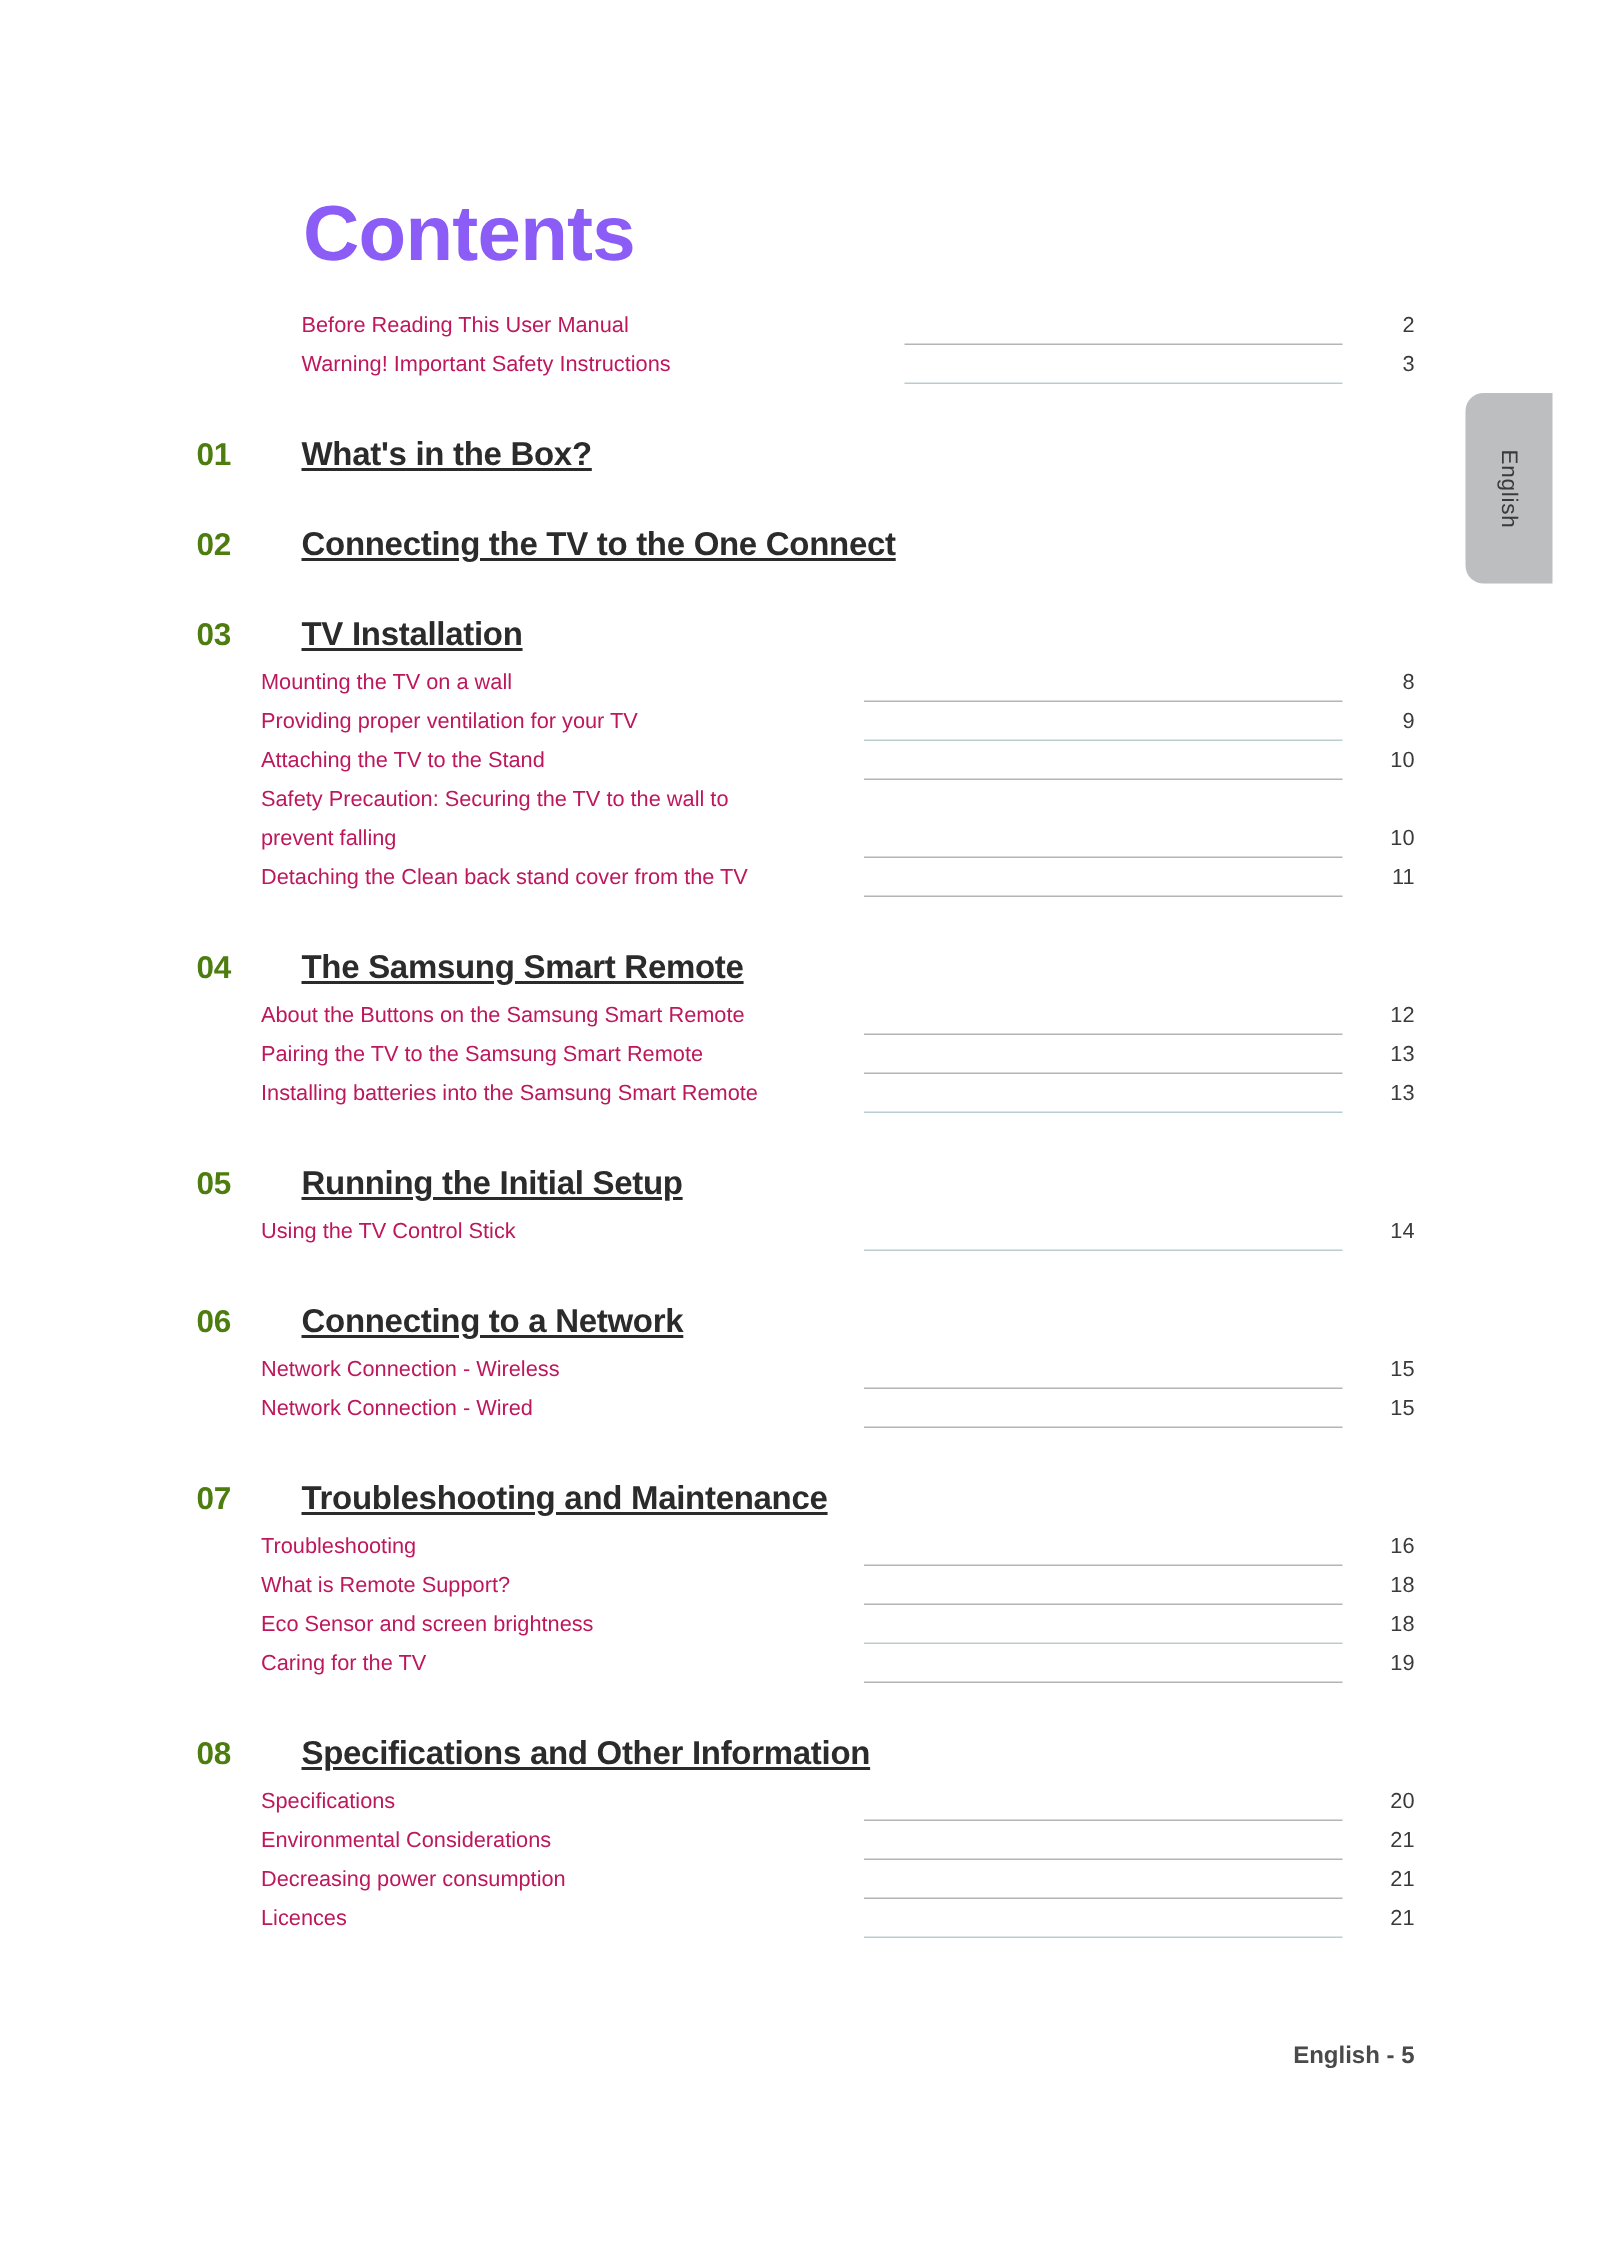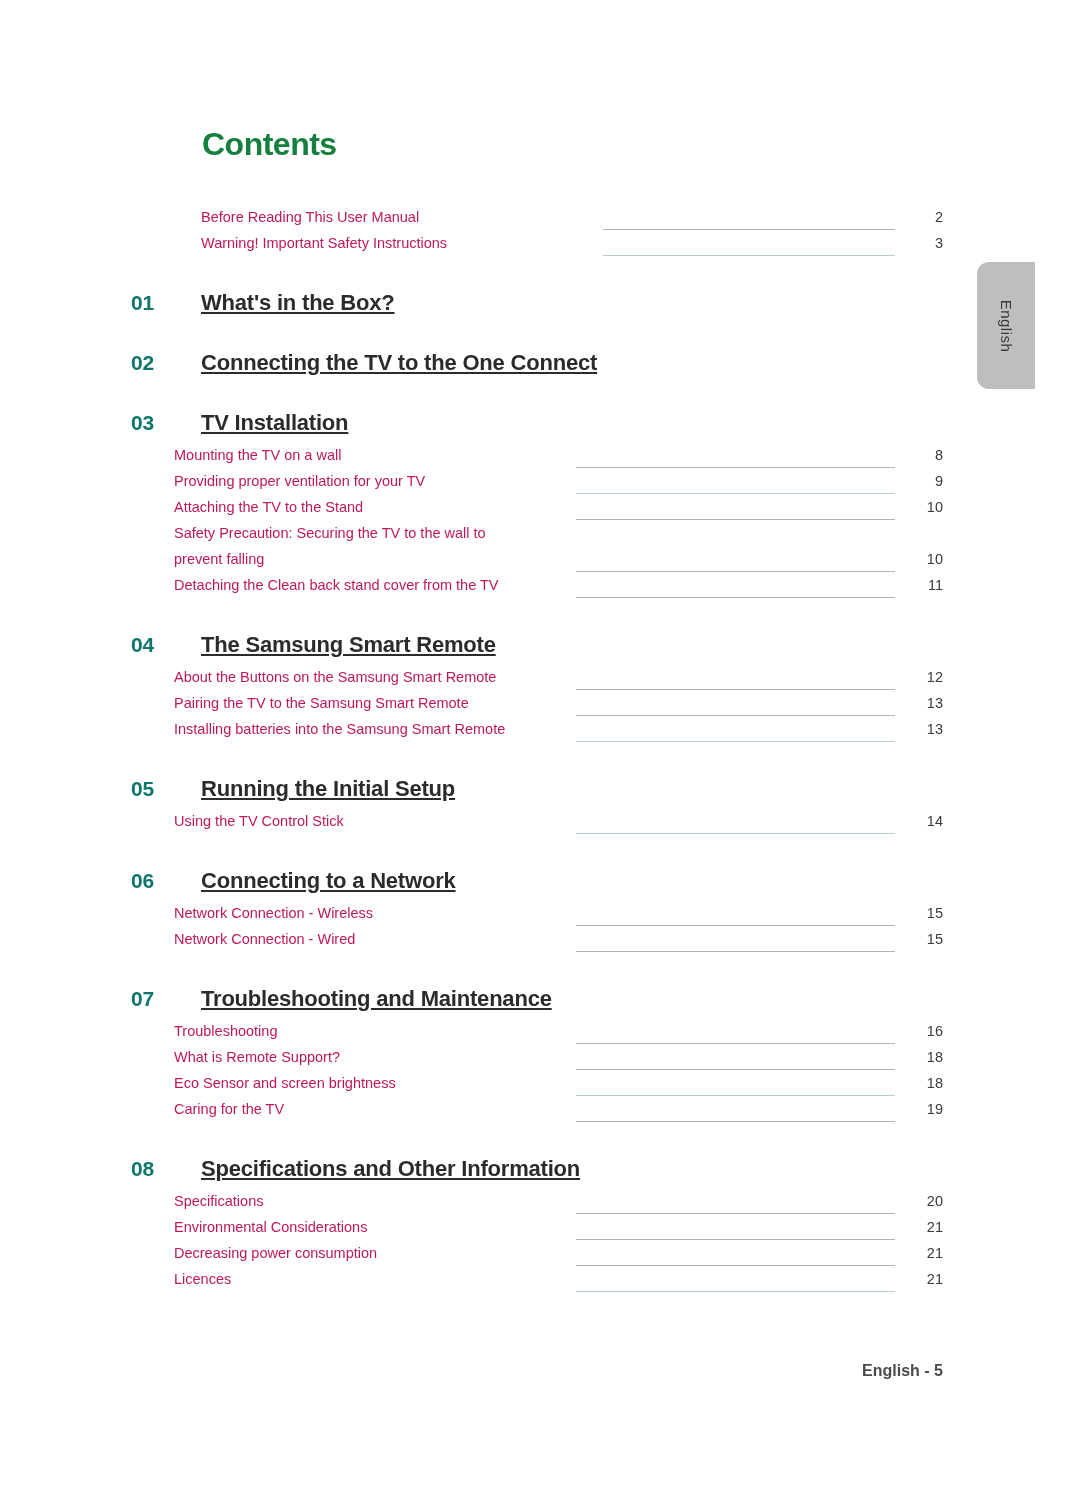--- a/index.html
+++ b/index.html
@@ -14,24 +14,24 @@
     font-family: "Liberation Sans", sans-serif;
     color: #333333;
     overflow: hidden;
   }
 
   
   .page-title {
     position: absolute;
     left: 202px;
     top: 126px;
-    font-size: 32px;
+    font-size: 52px;
     font-weight: bold;
     letter-spacing: -0.5px;
-    color: #15803d;
+    color: #8b5cf6;
   }
 
   
   .toc {
     position: absolute;
     left: 131px;
     top: 204px;
     width: 812px;
   }
 
@@ -45,21 +45,21 @@
     font-size: 22px;
     font-weight: bold;
     color: #2b2b2b;
     letter-spacing: -0.2px;
   }
   .chapter-num {
     width: 70px;
     flex: 0 0 70px;
     font-size: 21px;
     font-weight: bold;
-    color: #0f766e;
+    color: #4d7c0f;
   }
   .chapter-title { flex: 1 1 auto; text-decoration: underline; }
 
   
   .group + .group { margin-top: 0; }
   .chapter { margin-top: 34px; margin-bottom: 6px; }
 
   
   .entry {
     display: flex;

